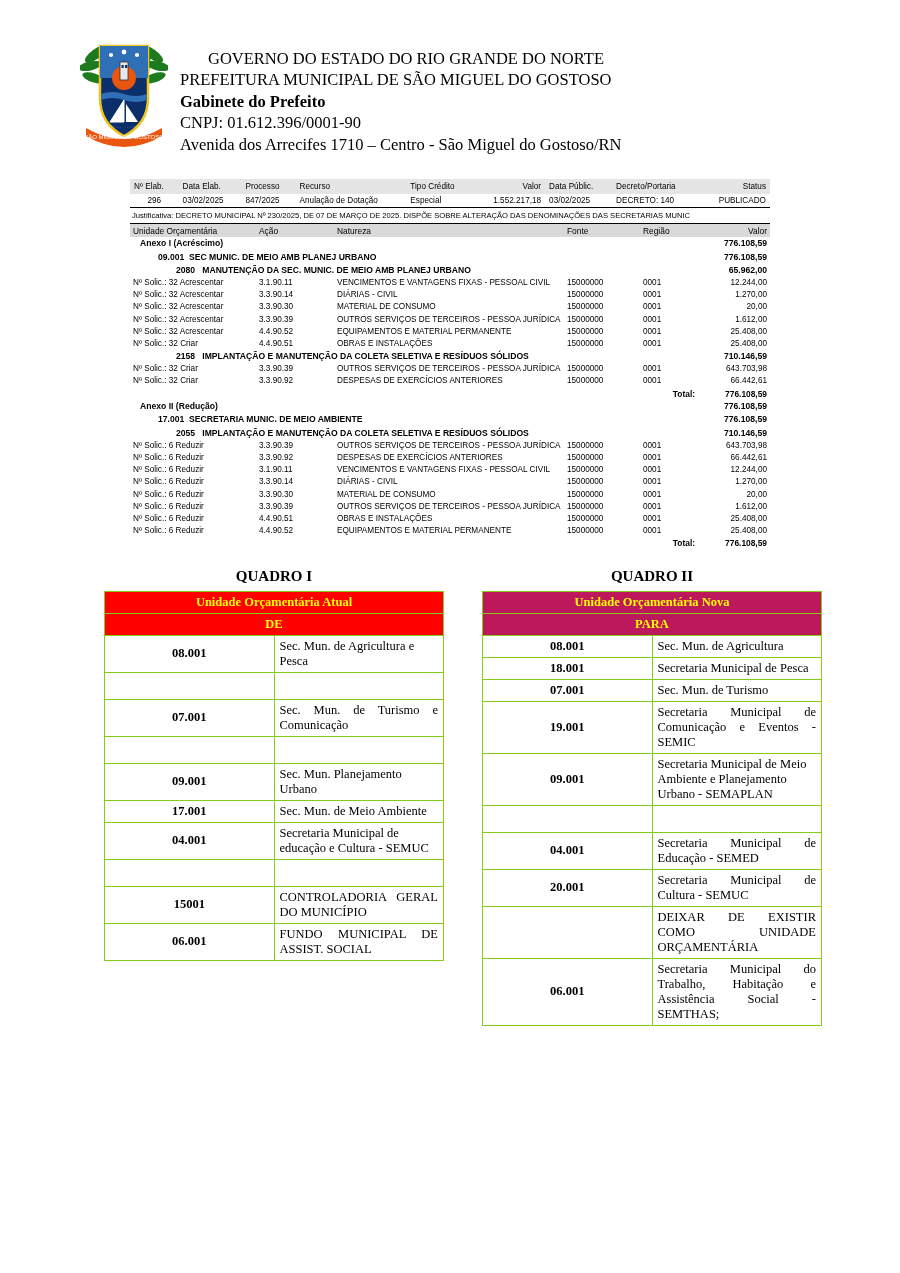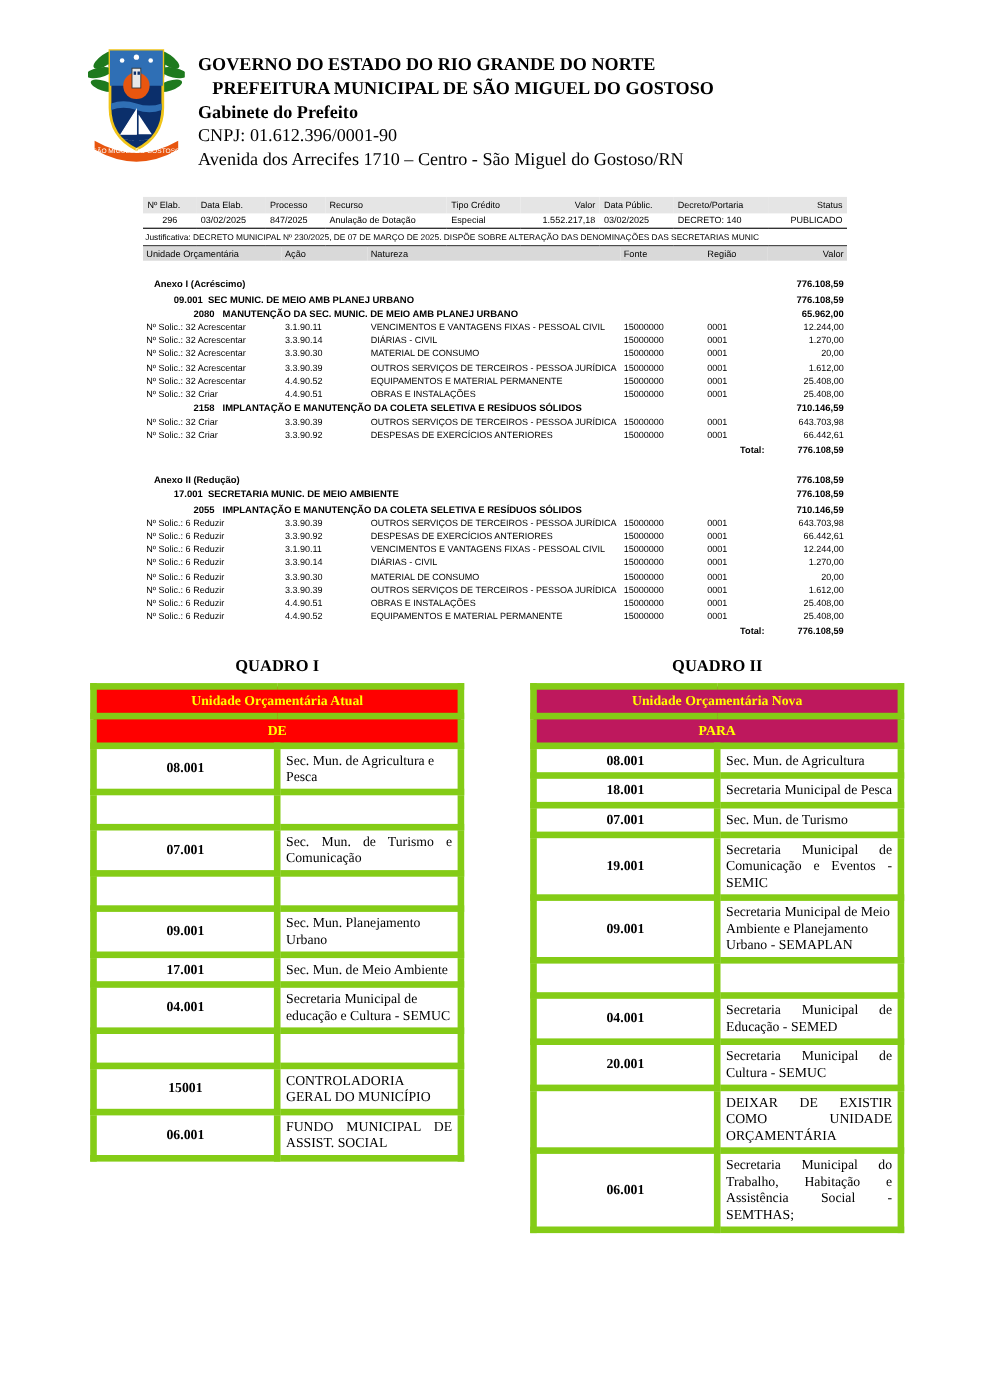--- a/index.html
+++ b/index.html
@@ -42,22 +42,22 @@
   }
   .header-text {
     padding-left: 12px;
     padding-top: 10px;
     line-height: 1.30;
   }
   .header-text div {
     font-size: 16.5px;
     white-space: nowrap;
   }
-  .hl-1 { font-weight: bold; }
-  .hl-2 { font-weight: bold; margin-left: 13px; }
+  .hl-1 { font-weight: normal; margin-left: 28px; }
+  .hl-2 { font-weight: normal; }
   .hl-3 { font-weight: bold; }
   .hl-4 { font-weight: normal; }
   .hl-5 { font-weight: normal; }
 
   
   .budget {
     margin: 24px 0 0 0;
     padding: 0 130px 0 130px;
     font-family: "Liberation Sans", sans-serif;
   }
@@ -95,51 +95,52 @@
   .d-table {
     width: 100%;
     border-collapse: collapse;
     font-size: 8.2px;
     font-family: "Liberation Sans", sans-serif;
   }
   .d-table td {
     padding: 1.6px 3px;
     vertical-align: top;
   }
-  .lvl-anexo td { font-weight: bold; font-size: 8.6px; padding-top: 16px;}
+  .lvl-anexo td { font-weight: bold; font-size: 8.6px; padding-top: 1px;}
   .lvl-unid td { font-weight: bold; font-size: 8.6px; }
   .lvl-acao td { font-weight: bold; font-size: 8.6px; }
   .lvl-item td { font-size: 8.2px; }
   .sol { font-size: 7.4px; white-space: nowrap; }
   .val { text-align: right; white-space: nowrap; }
   .tot td { font-weight: bold; font-size: 8.4px; }
 
   
   .quadros {
     display: flex;
     justify-content: space-between;
     padding: 18px 78px 0 82px;
     box-sizing: border-box;
+    margin-left: 22px;
   }
   .quadro-block { width: 340px; }
   .quadro-title {
     text-align: center;
     font-weight: bold;
     font-size: 15px;
     margin-bottom: 6px;
     font-family: "Liberation Serif", serif;
   }
   table.q {
     width: 100%;
     border-collapse: collapse;
     table-layout: fixed;
     font-family: "Liberation Serif", serif;
   }
   table.q td {
-    border: 6px solid #84cc16;
+    border: 1px solid #84cc16;
     padding: 3px 5px;
     font-size: 12.5px;
     vertical-align: middle;
   }
   table.q td.code {
     width: 62px;
     text-align: center;
     font-weight: bold;
     font-size: 12.5px;
   }

